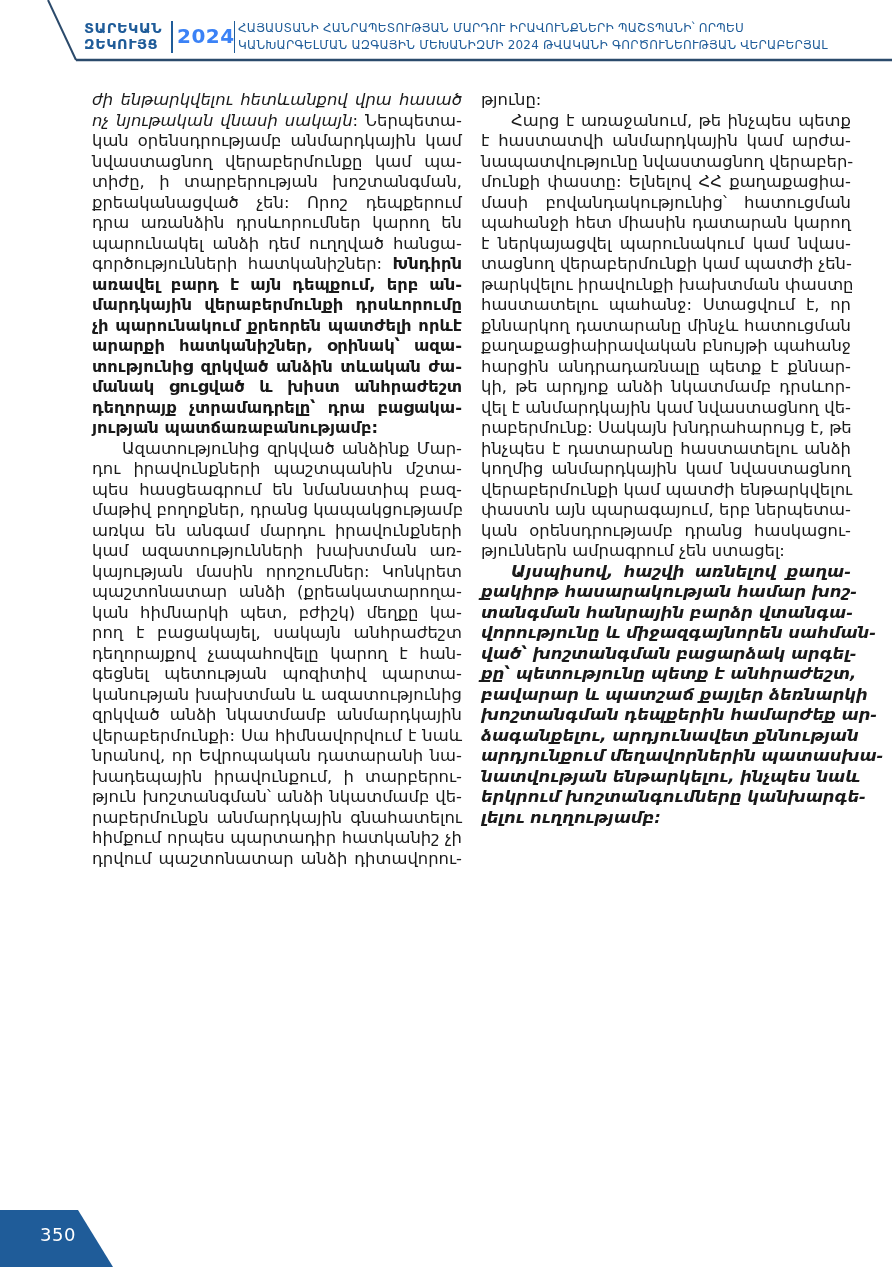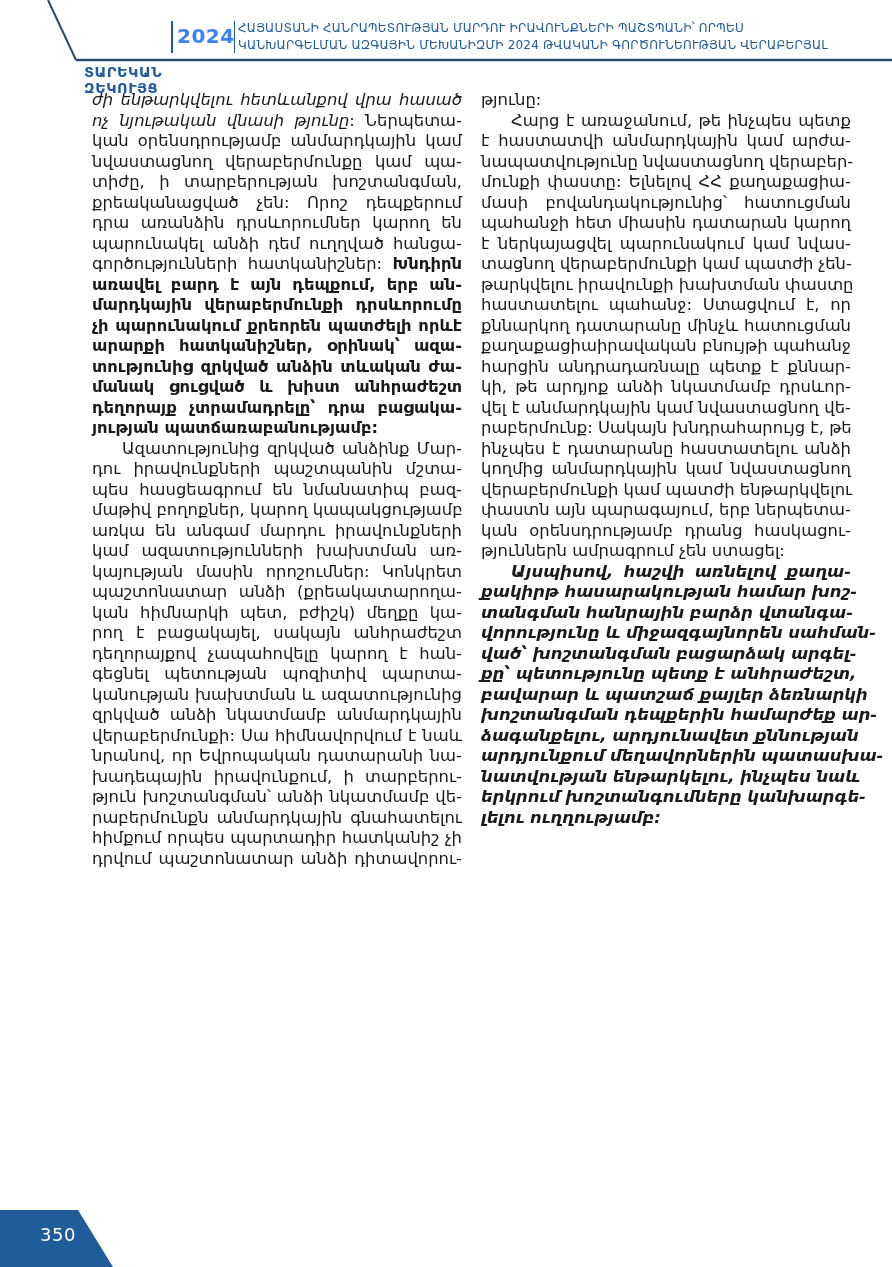--- a/index.html
+++ b/index.html
@@ -5,21 +5,21 @@
   html, body { margin: 0; padding: 0; }
   body {
     width: 892px; height: 1267px; position: relative; overflow: hidden;
     background: #ffffff; color: #1a1a1a;
     font-family: "DejaVu Sans", sans-serif;
   }
   
   .hdr { position: absolute; left: 0; top: 0; width: 892px; height: 66px; }
   .hdr svg { position: absolute; left: 0; top: 0; }
   .brand { position: absolute; left: 84px; top: 20px; color: #1f5c99; font-weight: bold;
-    font-size: 14.5px; line-height: 16px; letter-spacing: 0.5px; margin-top: 44px; }
+    font-size: 14.5px; line-height: 16px; letter-spacing: 0.5px; }
   .brand div { white-space: nowrap; }
   .vbar1 { position: absolute; left: 171px; top: 21px; width: 2px; height: 32px; background: #1f5c99; }
   .year { position: absolute; left: 177px; top: 19px; font-size: 20px; font-weight: bold; color: #3b82f6;
     line-height: 34px; letter-spacing: 0.5px; }
   .vbar2 { position: absolute; left: 234px; top: 21px; width: 1px; height: 32px; background: #1f5c99; }
   .subtitle { position: absolute; left: 238px; top: 20px; color: #1f5c99; font-size: 12px; line-height: 17px;
     letter-spacing: 0.2px; }
   .subtitle div { white-space: nowrap; }
 
   
@@ -53,40 +53,40 @@
   <div class="year">2024</div>
   <div class="vbar2"></div>
   <div class="subtitle">
     <div>ՀԱՅԱՍՏԱՆԻ ՀԱՆՐԱՊԵՏՈՒԹՅԱՆ ՄԱՐԴՈՒ ԻՐԱՎՈՒՆՔՆԵՐԻ ՊԱՇՏՊԱՆԻ՝ ՈՐՊԵՍ</div>
     <div>ԿԱՆԽԱՐԳԵԼՄԱՆ ԱԶԳԱՅԻՆ ՄԵԽԱՆԻԶՄԻ 2024 ԹՎԱԿԱՆԻ ԳՈՐԾՈՒՆԵՈՒԹՅԱՆ ՎԵՐԱԲԵՐՅԱԼ</div>
   </div>
 </div>
 
 <div class="col left" id="leftcol">
     <span class="ln"><span class="it">ժի ենթարկվելու հետևանքով վրա հասած</span></span>
-    <span class="ln"><span class="it">ոչ նյութական վնասի թյունը</span><span>: Ներպետա-</span></span>
+    <span class="ln"><span class="it">ոչ նյութական վնասի սակայն</span><span>: Ներպետա-</span></span>
     <span class="ln"><span>կան օրենսդրությամբ անմարդկային կամ</span></span>
     <span class="ln"><span>նվաստացնող վերաբերմունքը կամ պա-</span></span>
     <span class="ln"><span>տիժը, ի տարբերության խոշտանգման,</span></span>
     <span class="ln"><span>քրեականացված չեն: Որոշ դեպքերում</span></span>
     <span class="ln"><span>դրա առանձին դրսևորումներ կարող են</span></span>
     <span class="ln"><span>պարունակել անձի դեմ ուղղված հանցա-</span></span>
     <span class="ln"><span>գործությունների հատկանիշներ: </span><span class="bd">Խնդիրն</span></span>
     <span class="ln"><span class="bd">առավել բարդ է այն դեպքում, երբ ան-</span></span>
     <span class="ln"><span class="bd">մարդկային վերաբերմունքի դրսևորումը</span></span>
     <span class="ln"><span class="bd">չի պարունակում քրեորեն պատժելի որևէ</span></span>
     <span class="ln"><span class="bd">արարքի հատկանիշներ, օրինակ՝ ազա-</span></span>
     <span class="ln"><span class="bd">տությունից զրկված անձին տևական ժա-</span></span>
     <span class="ln"><span class="bd">մանակ ցուցված և խիստ անհրաժեշտ</span></span>
     <span class="ln"><span class="bd">դեղորայք չտրամադրելը՝ դրա բացակա-</span></span>
     <span class="ln last"><span class="bd">յության պատճառաբանությամբ:</span></span>
     <span class="ln ind"><span>Ազատությունից զրկված անձինք Մար-</span></span>
     <span class="ln"><span>դու իրավունքների պաշտպանին մշտա-</span></span>
     <span class="ln"><span>պես հասցեագրում են նմանատիպ բազ-</span></span>
-    <span class="ln"><span>մաթիվ բողոքներ, կարող կապակցությամբ</span></span>
+    <span class="ln"><span>մաթիվ բողոքներ, դրանց կապակցությամբ</span></span>
     <span class="ln"><span>առկա են անգամ մարդու իրավունքների</span></span>
     <span class="ln"><span>կամ ազատությունների խախտման առ-</span></span>
     <span class="ln"><span>կայության մասին որոշումներ: Կոնկրետ</span></span>
     <span class="ln"><span>պաշտոնատար անձի (քրեակատարողա-</span></span>
     <span class="ln"><span>կան հիմնարկի պետ, բժիշկ) մեղքը կա-</span></span>
     <span class="ln"><span>րող է բացակայել, սակայն անհրաժեշտ</span></span>
     <span class="ln"><span>դեղորայքով չապահովելը կարող է հան-</span></span>
     <span class="ln"><span>գեցնել պետության պոզիտիվ պարտա-</span></span>
     <span class="ln"><span>կանության խախտման և ազատությունից</span></span>
     <span class="ln"><span>զրկված անձի նկատմամբ անմարդկային</span></span>

